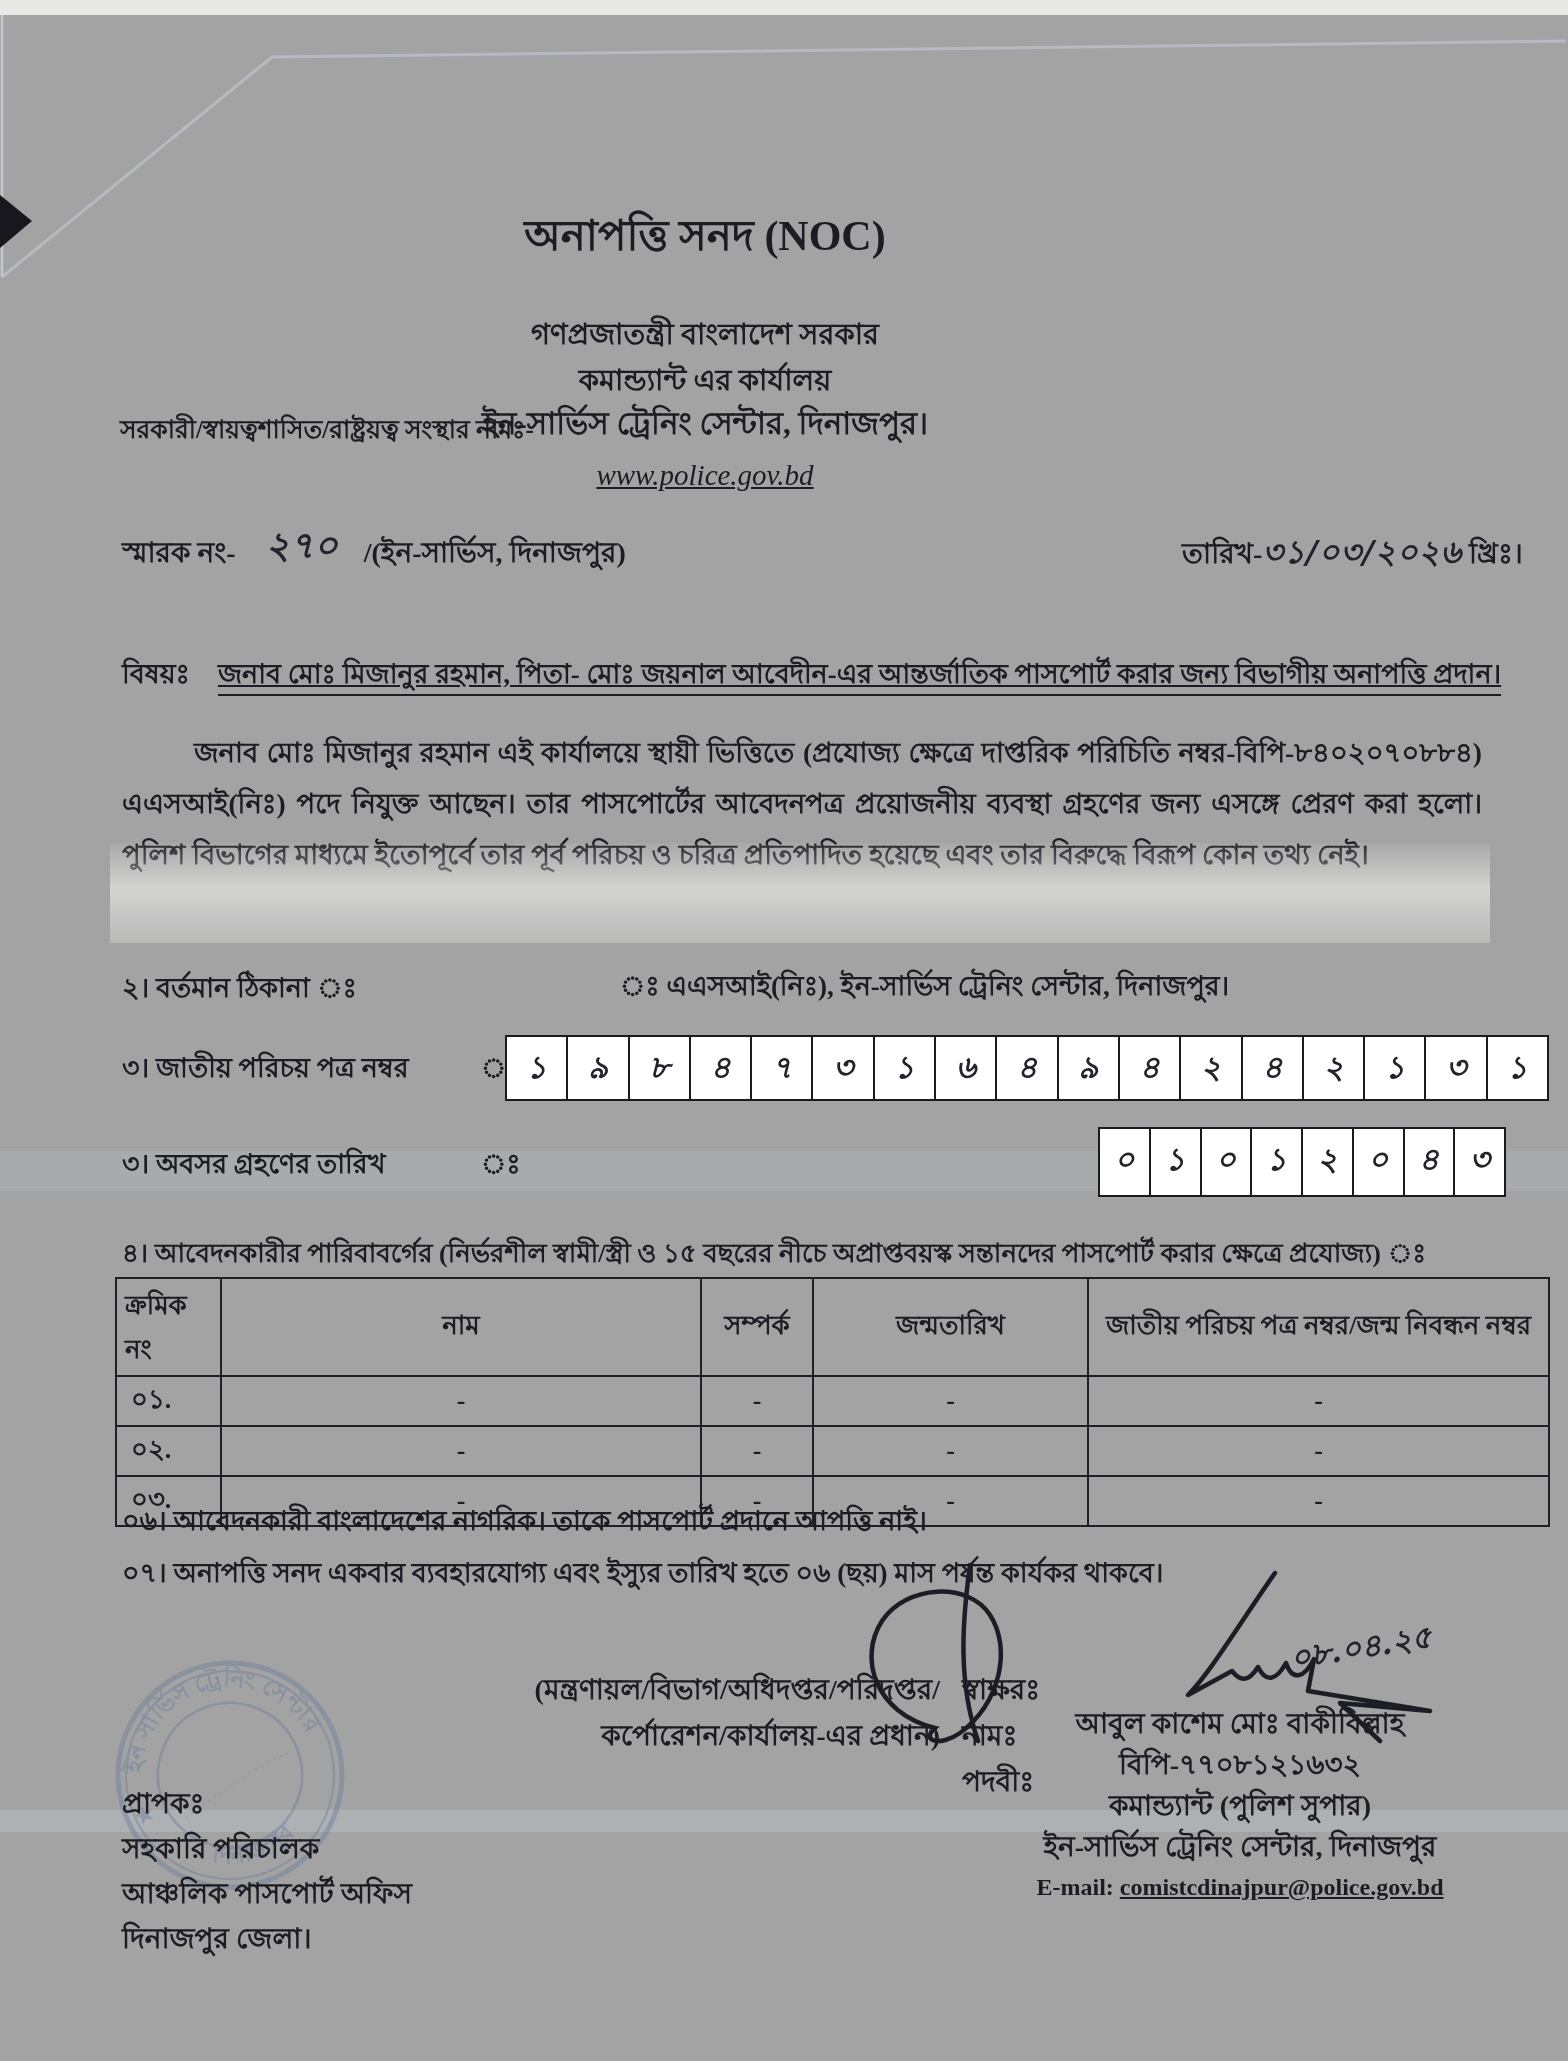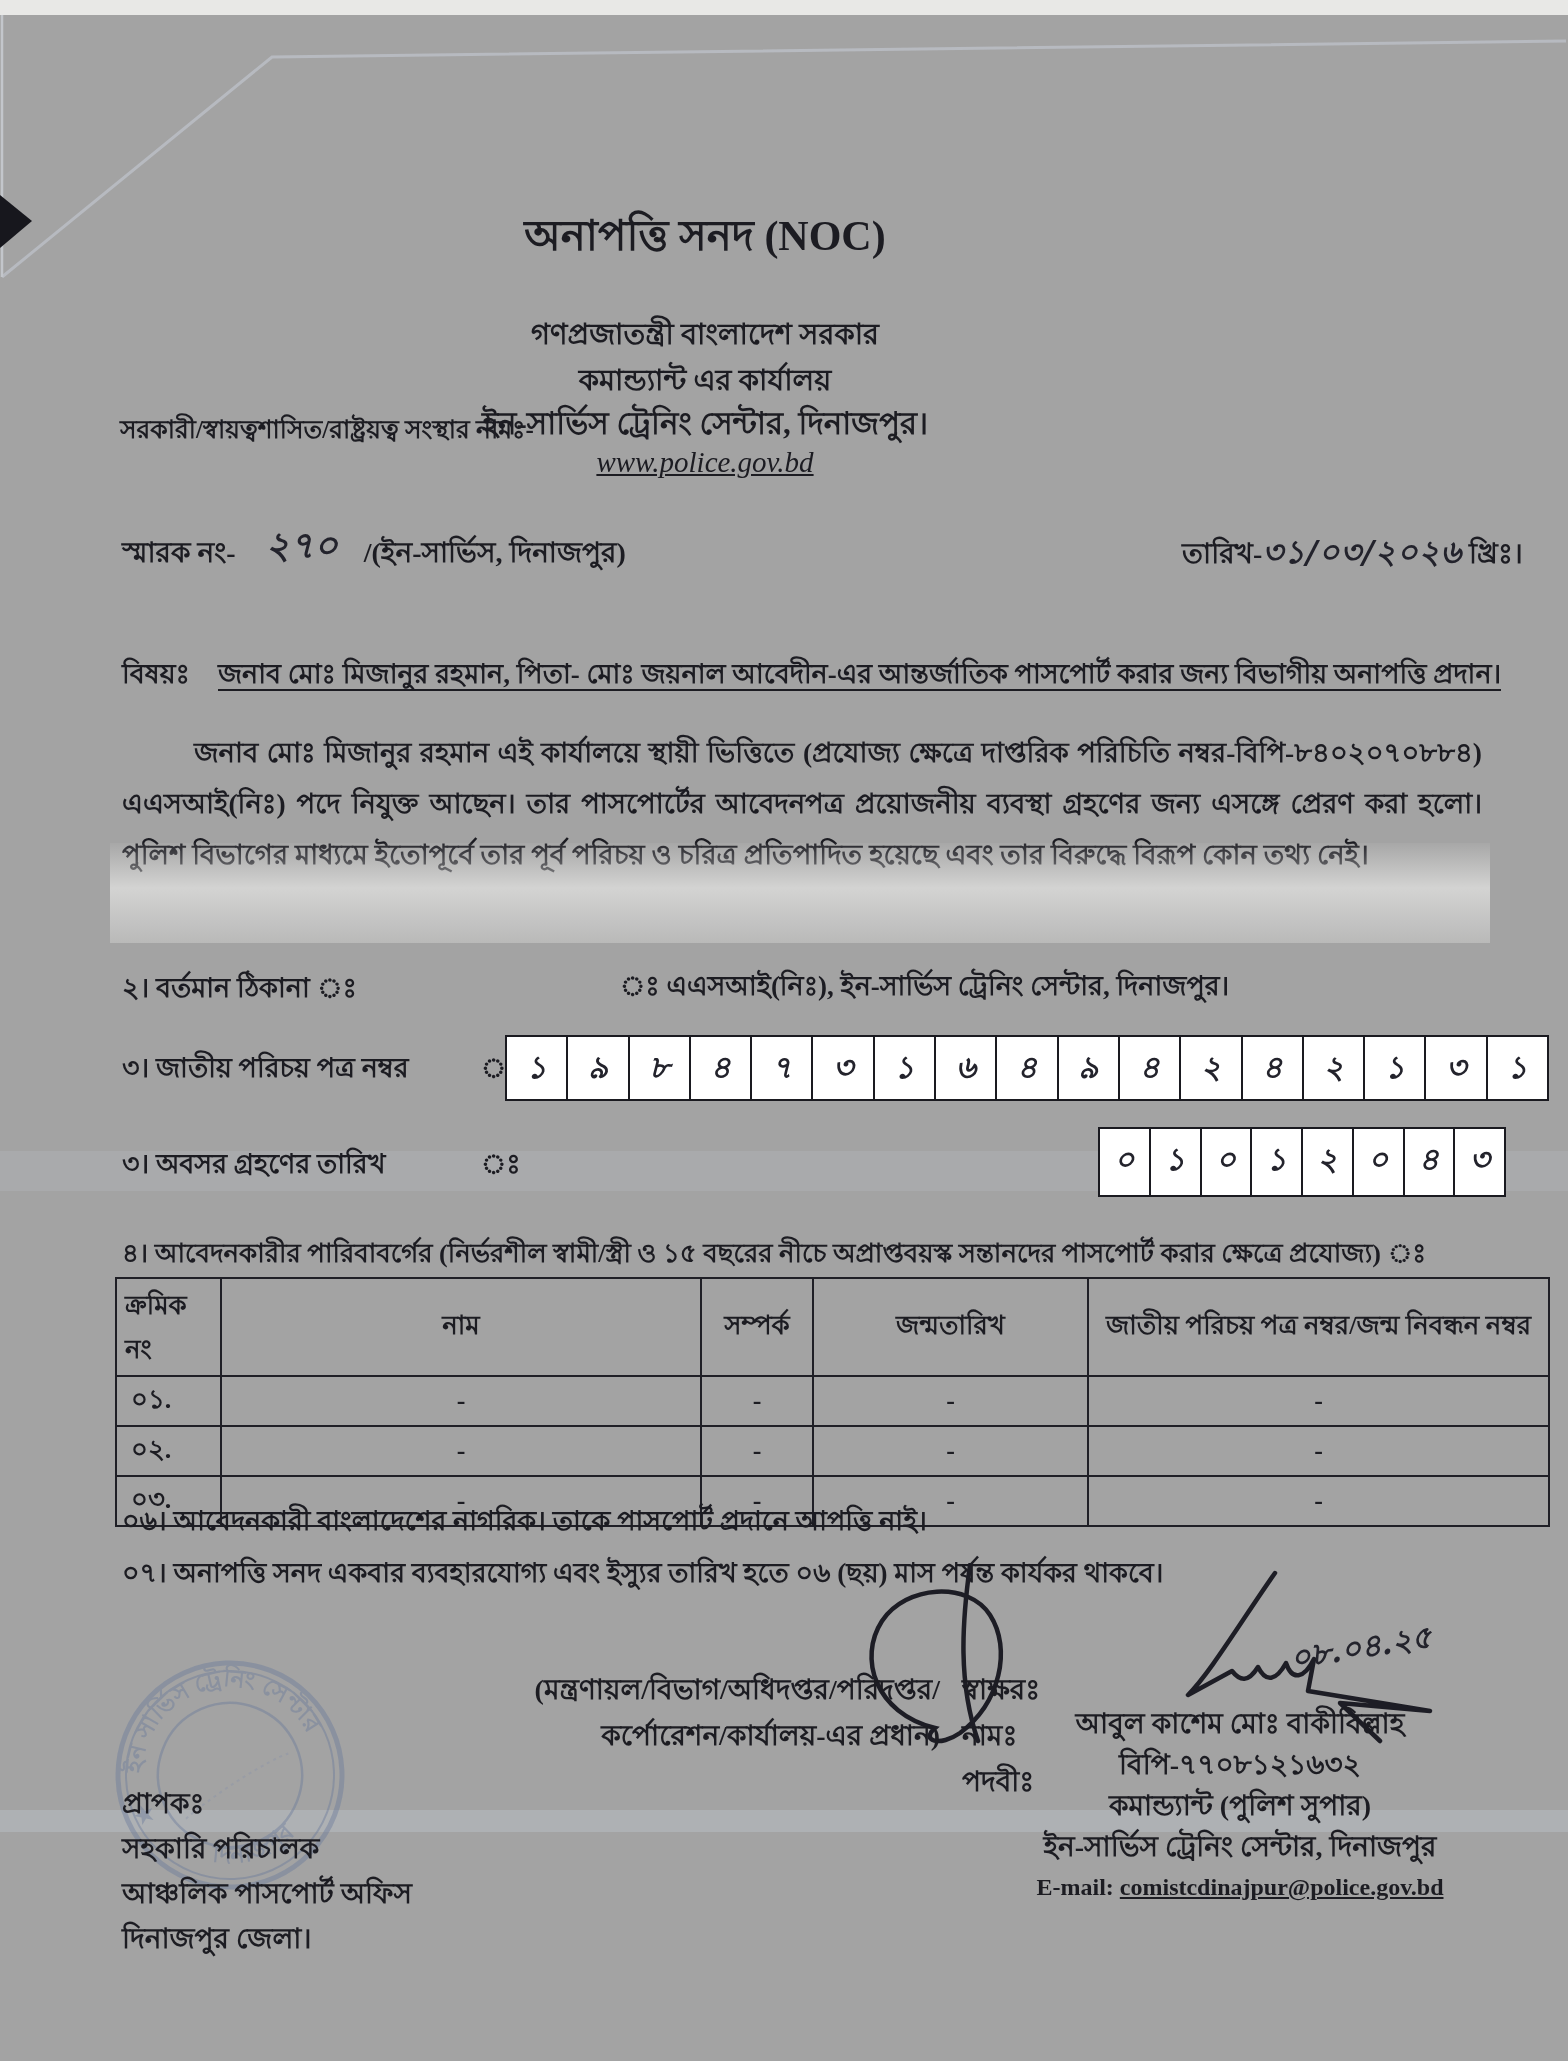--- a/index.html
+++ b/index.html
@@ -19,30 +19,30 @@
   .hand{font-family:"DejaVu Serif", serif;font-style:italic;font-weight:bold;color:#23232c;}
   
   .scan-band{position:absolute;left:0;width:100%;background:rgba(205,216,228,0.28);pointer-events:none;}
   .fade-overlay{position:absolute;pointer-events:none;background:linear-gradient(180deg,rgba(251,251,249,0.05),rgba(251,251,249,0.55) 45%,rgba(251,251,249,0.25));}
   
   .doc-title{left:0;top:188px;width:1410px;font-size:42px;}
   .doc-govt{left:0;top:296px;width:1410px;font-size:29px;}
   .doc-office{left:0;top:342px;width:1410px;font-size:29px;}
   .org-label{left:120px;top:395px;font-size:25px;}
   .org-name{left:0;top:384px;width:1410px;font-size:31px;}
-  .website{left:0;top:431px;width:1410px;font-size:29px;font-style:italic;font-family:Liberation Serif, serif;}
+  .website{left:0;top:444px;width:1410px;font-size:29px;font-style:italic;font-family:Liberation Serif, serif;}
   .website span{text-decoration:underline;}
   
   .memo-row{left:122px;top:505px;width:1400px;font-size:28px;}
   .memo-num{font-size:37px;position:relative;top:-4px;padding:0 26px 0 30px;}
   .date-block{left:1182px;top:512px;font-size:28px;}
   .date-hand{font-size:32px;letter-spacing:1px;}
   
   .subject-row{left:122px;top:638px;width:1400px;font-size:27px;}
-  .subject-text{border-bottom:2.5px solid #1c1c22;margin-left:28px;}
+  .subject-text{border-bottom:2.5px solid #1c1c22;padding-bottom:5px;margin-left:28px;text-decoration:underline;}
   
   .body-para{left:122px;top:712px;width:1360px;font-size:27.5px;line-height:51px;text-align:justify;text-indent:72px;}
   
   .addr-label{left:122px;top:952px;font-size:27px;}
   .addr-value{left:620px;top:950px;font-size:27px;}
   .nid-label{left:122px;top:1032px;font-size:27px;}
   .nid-sep{left:481px;top:1032px;font-size:27px;}
   .digit-row{display:flex;border:2.5px solid #1a1a20;background:#fff;}
   .digit-cell{flex:1;border-left:2px solid #1a1a20;display:flex;align-items:flex-start;justify-content:center;font-size:31px;padding-top:6px;}
   .digit-cell:first-child{border-left:none;}

